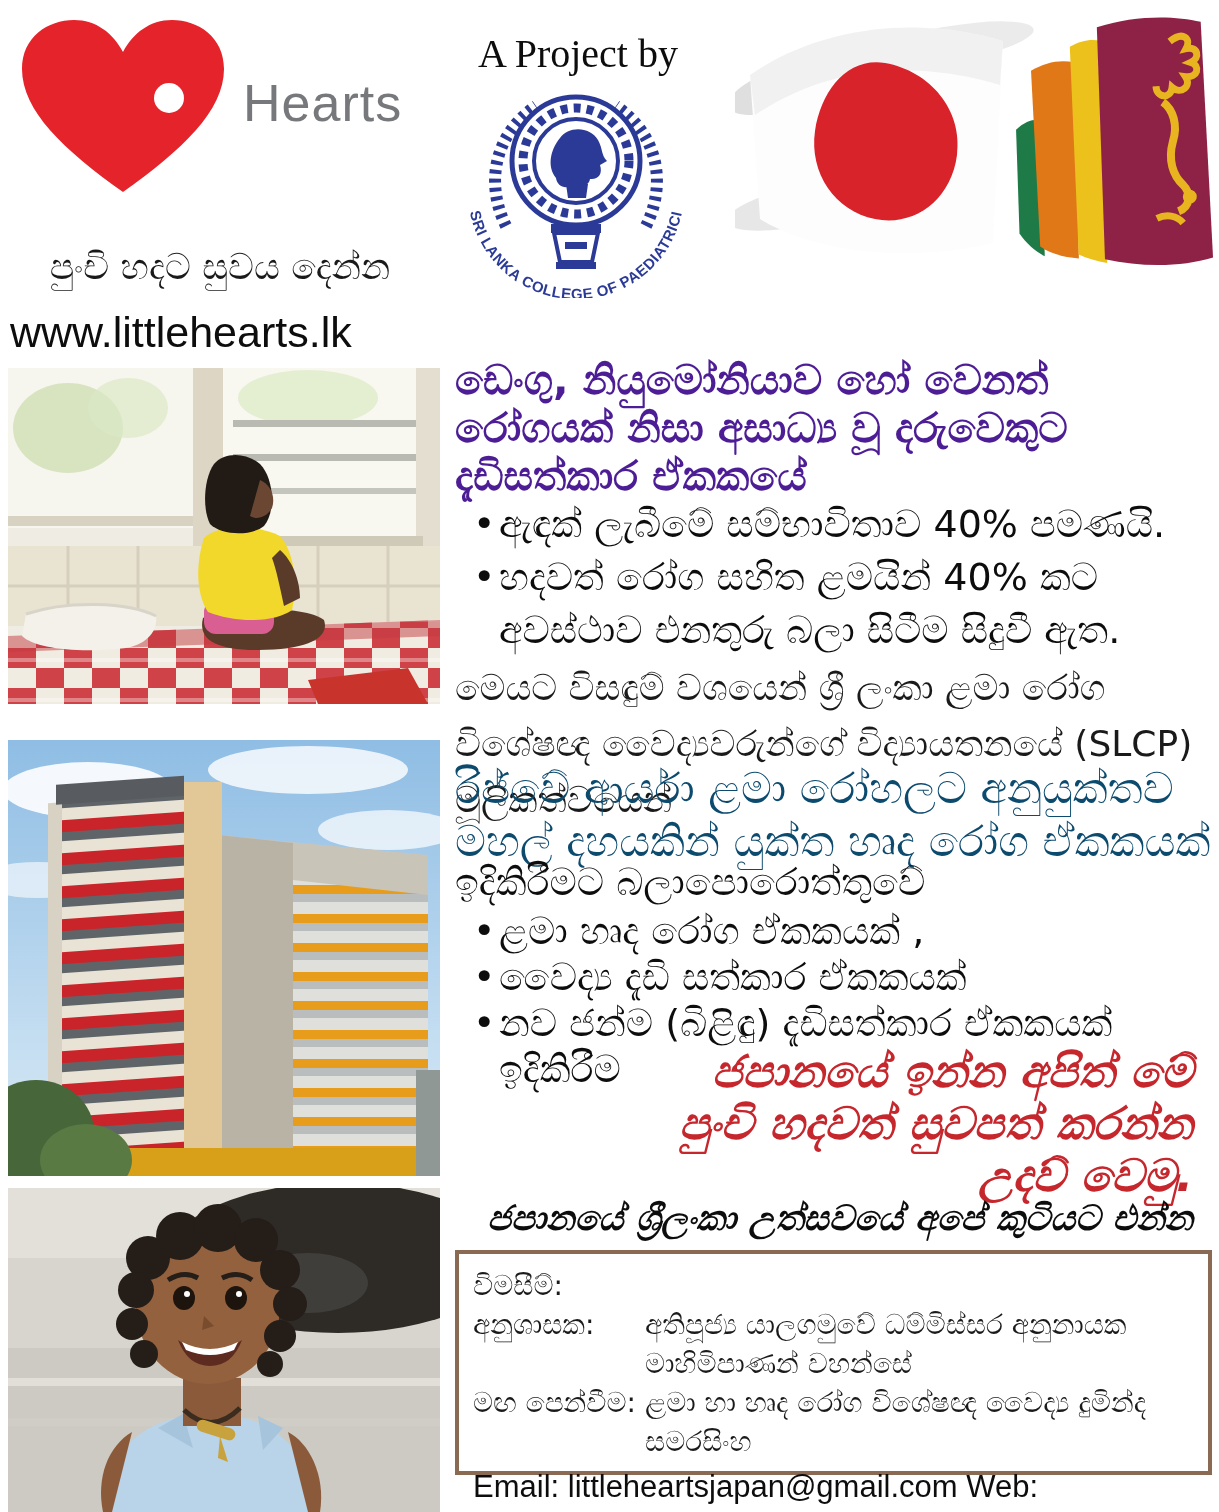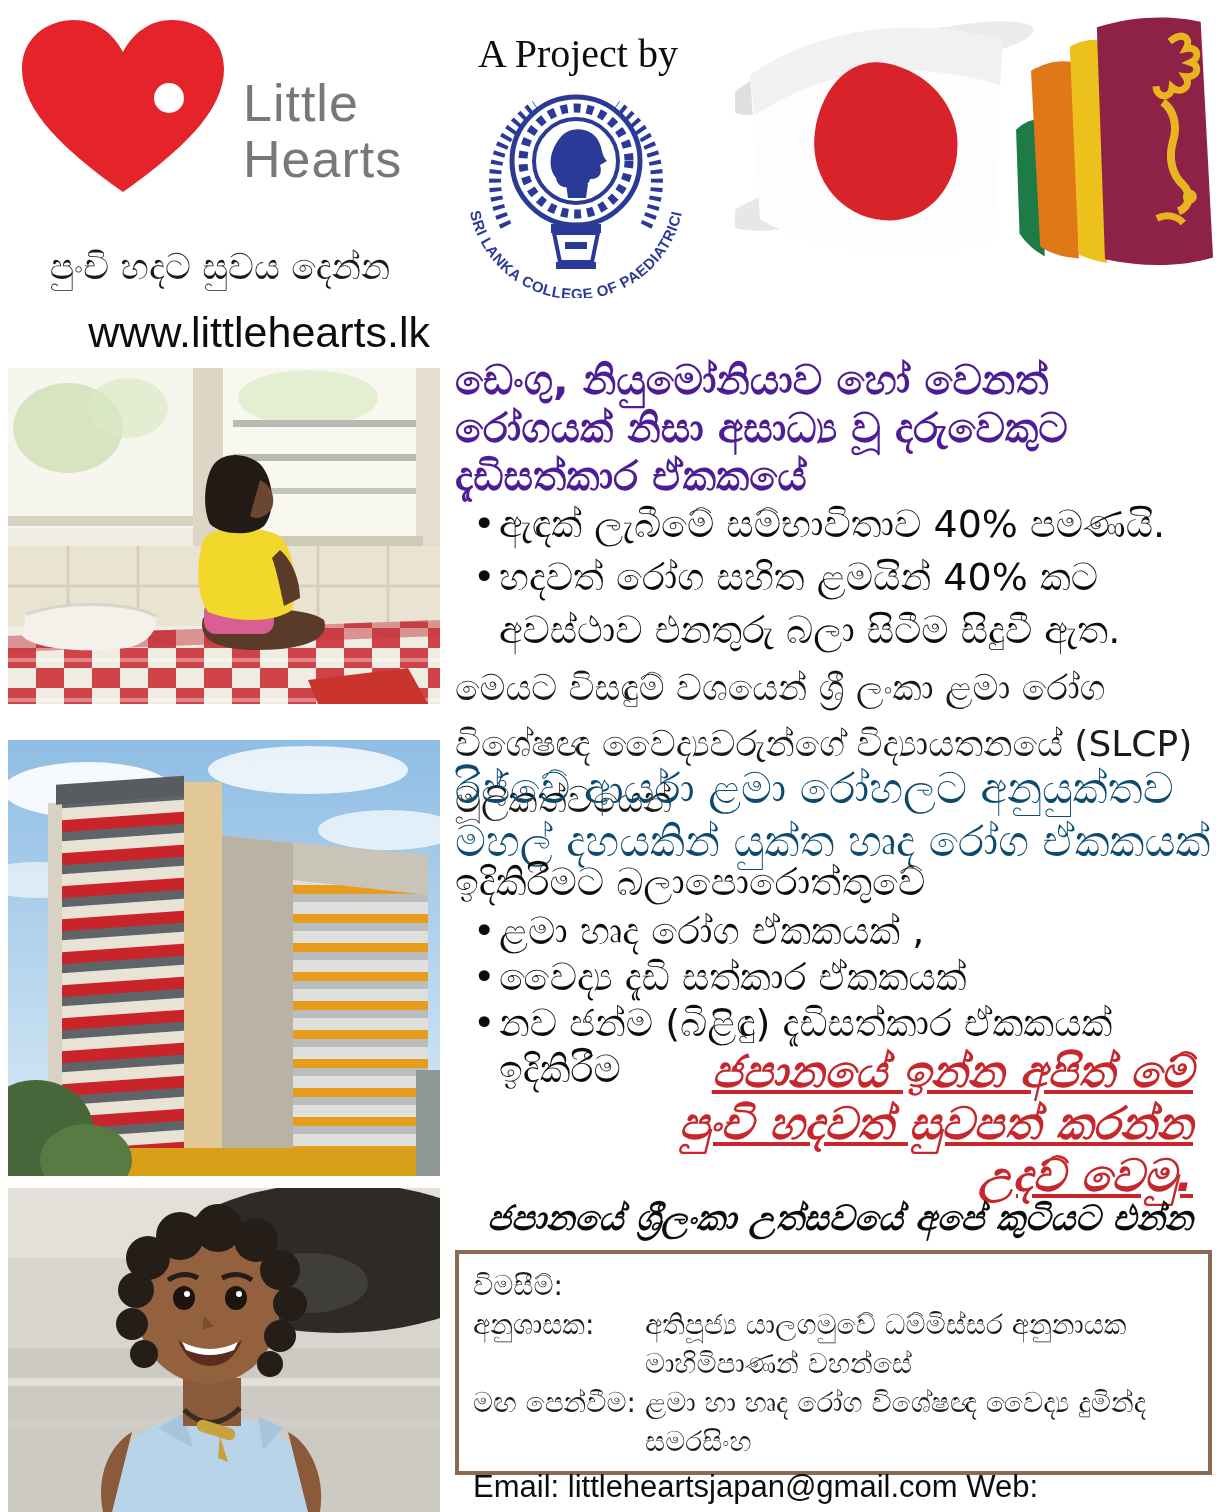--- a/index.html
+++ b/index.html
@@ -6,40 +6,40 @@
   .poster{position:relative;width:1219px;height:1512px;background:#ffffff;overflow:hidden;
           font-family:"DejaVu Sans",sans-serif;color:#111;}
   .abs{position:absolute;}
 
   
   .lh-wordmark{left:243px;top:75px;font-family:"Liberation Sans",sans-serif;
                font-size:52px;line-height:56px;color:#77787b;letter-spacing:1px;}
   .project-by{left:448px;top:30px;width:260px;text-align:center;
               font-family:Liberation Serif, serif;font-size:40px;color:#0d0d0d;}
   .tagline{left:10px;top:246px;width:420px;text-align:center;font-size:36px;color:#1a1a1a;}
-  .website{left:10px;top:308px;width:420px;text-align:right;
+  .website{left:10px;top:308px;width:420px;text-align:left;
            font-family:"Liberation Sans",sans-serif;font-size:43px;color:#0d0d0d;}
 
   
   .photo{left:8px;width:432px;overflow:hidden;background:#eee;}
   .photo svg{display:block;}
 
   
   .rcol{left:455px;width:760px;}
   .heading-main{top:356px;font-size:41px;font-weight:bold;line-height:48px;color:#4c1d95;}
   ul.blist{list-style:none;margin:0;padding:0 0 0 18px;}
   ul.blist li{position:relative;padding-left:26px;}
   ul.blist li::before{content:"\2022";position:absolute;left:0;top:0;}
   .bullets1{top:498px;font-size:38px;line-height:53px;color:#0d0d0d;}
   .para{top:660px;font-size:36px;line-height:56px;color:#1a1a1a;}
   .hl-brown{top:762px;font-size:43px;font-weight:normal;line-height:53px;color:#0c4a6e;}
   .hl-black{top:860px;font-size:38px;color:#0d0d0d;}
   .bullets2{top:908px;font-size:38px;line-height:46px;color:#0d0d0d;}
   .appeal{top:1046px;text-align:right;padding-right:22px;box-sizing:border-box;
-          font-size:45px;font-weight:bold;font-style:italic;color:#c5272d;line-height:52px;text-decoration:underline;}
+          font-size:45px;font-weight:bold;font-style:italic;color:#c5272d;line-height:52px;}
   .invite{top:1198px;text-align:right;padding-right:22px;box-sizing:border-box;
           font-size:35px;font-weight:bold;font-style:italic;color:#0d0d0d;}
 
   
   .contact-box{left:455px;top:1250px;width:757px;height:225px;box-sizing:border-box;
                border:4px solid #8a6a52;background:#fff;padding:12px 12px 8px 14px;}
   .c-row{display:flex;font-size:28px;line-height:39px;color:#1a1a1a;}
   .c-label{flex:0 0 172px;}
   .c-value{flex:1;}
   .email-line{font-family:"Liberation Sans",sans-serif;font-size:31px;color:#0d0d0d;
@@ -50,21 +50,20 @@
 
 <div class="poster">
 
   <svg class="abs" style="left:12px;top:12px" width="222" height="186" viewBox="0 0 222 186">
     <path d="M111,180 C52,138 10,99 10,57 C10,25 36,8 62,8 C84,8 101,21 111,40
              C121,21 138,8 160,8 C186,8 212,25 212,57 C212,99 170,138 111,180 Z" fill="#e5232a"></path>
     <circle cx="157" cy="86" r="15" fill="#ffffff"></circle>
   </svg>
 
   <div class="abs lh-wordmark">
-    <div>Little</div>
     <div>Hearts</div>
   </div>
 
   <div class="abs project-by">A Project by</div>
 
   <svg class="abs" style="left:448px;top:66px" width="256" height="232" viewBox="0 0 256 232">
     <defs>
       <path id="slcpArc" d="M 22,146 A 108,108 0 0 0 234,146"></path>
     </defs>
 

